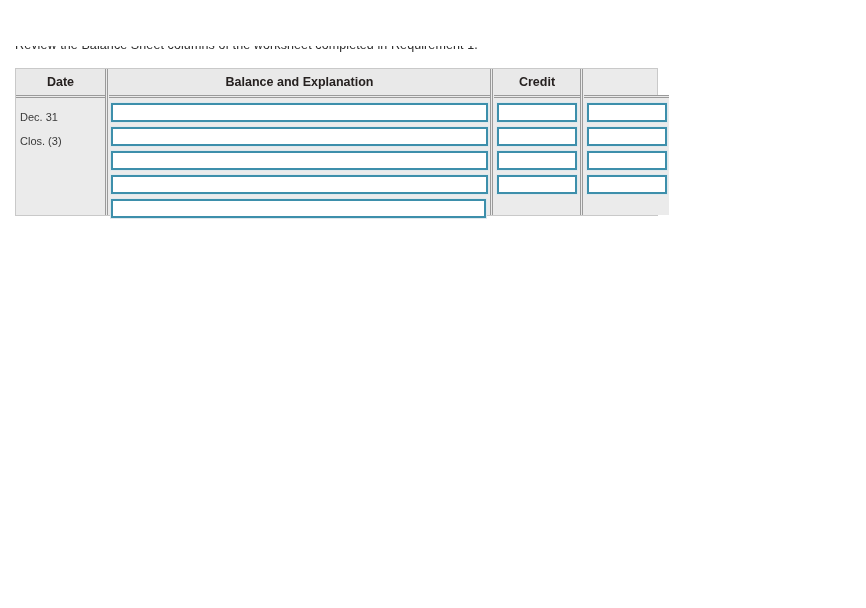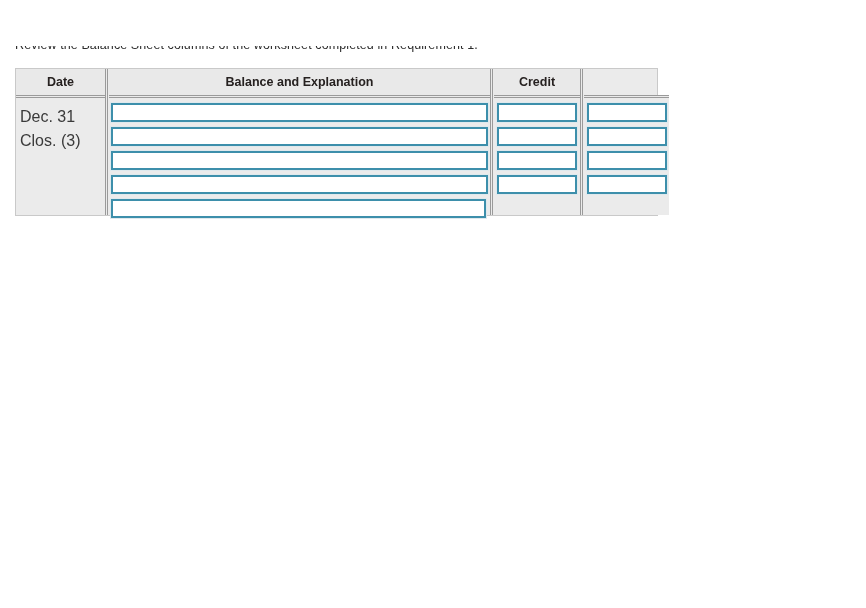--- a/index.html
+++ b/index.html
@@ -105,21 +105,21 @@
     box-sizing: border-box;
     background: #ebebeb;
     position: relative;
   }
 
   
   #date-cell {
     padding: 6px 0 0 4px;
   }
   .date-line {
-    font-size: 16px;
+    font-size: 11px;
     color: #3a3a3a;
     line-height: 24px;
     height: 24px;
     white-space: nowrap;
   }
 
   
   .inputs {
     padding-top: 4px;
   }

